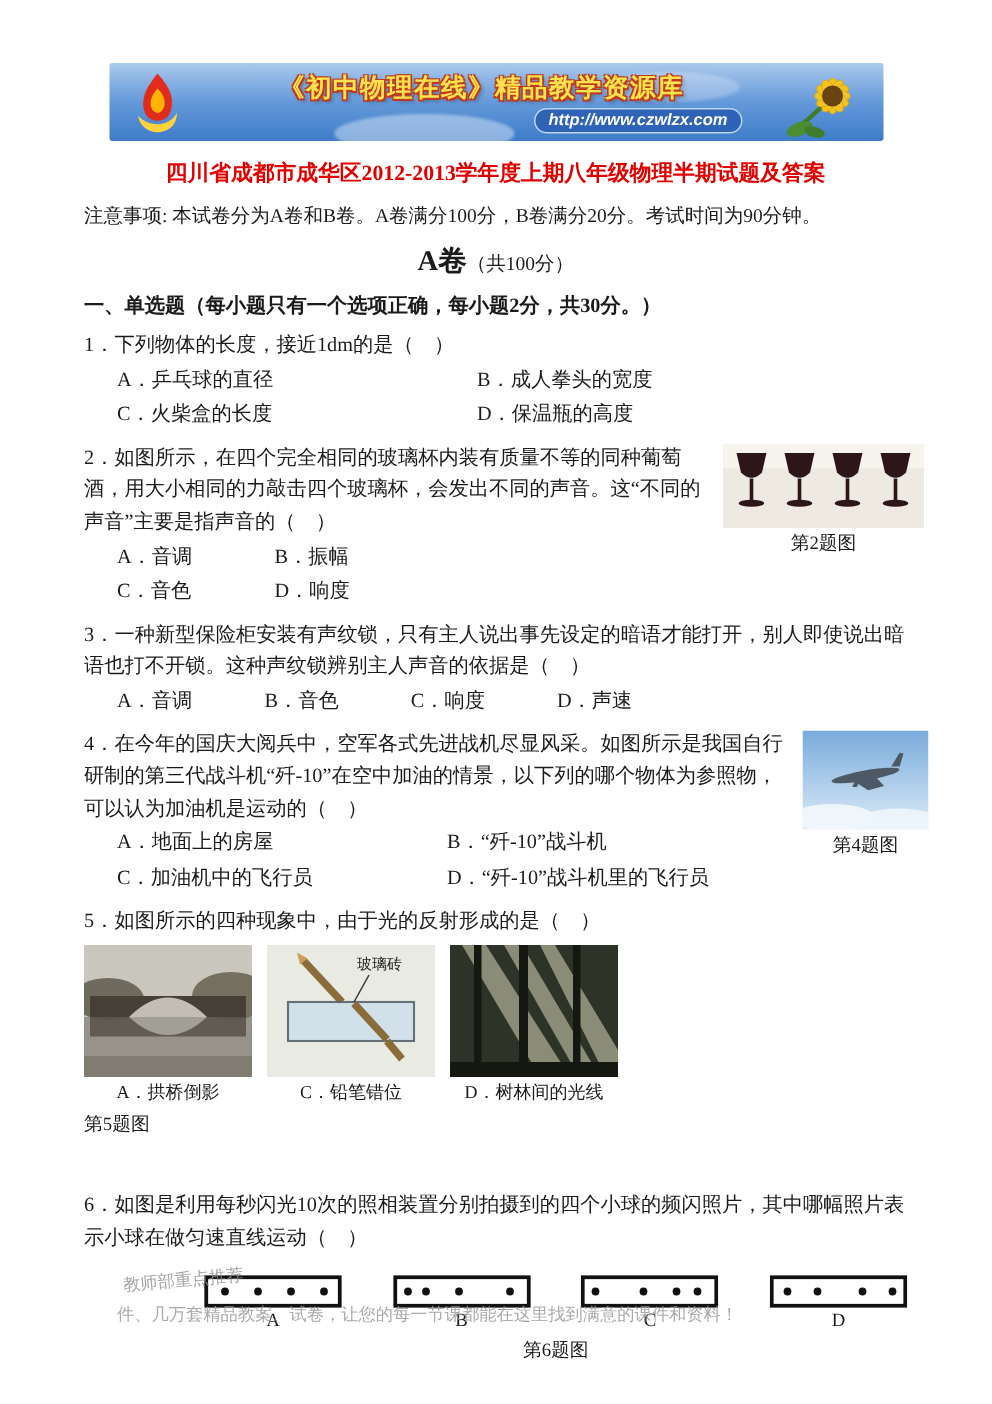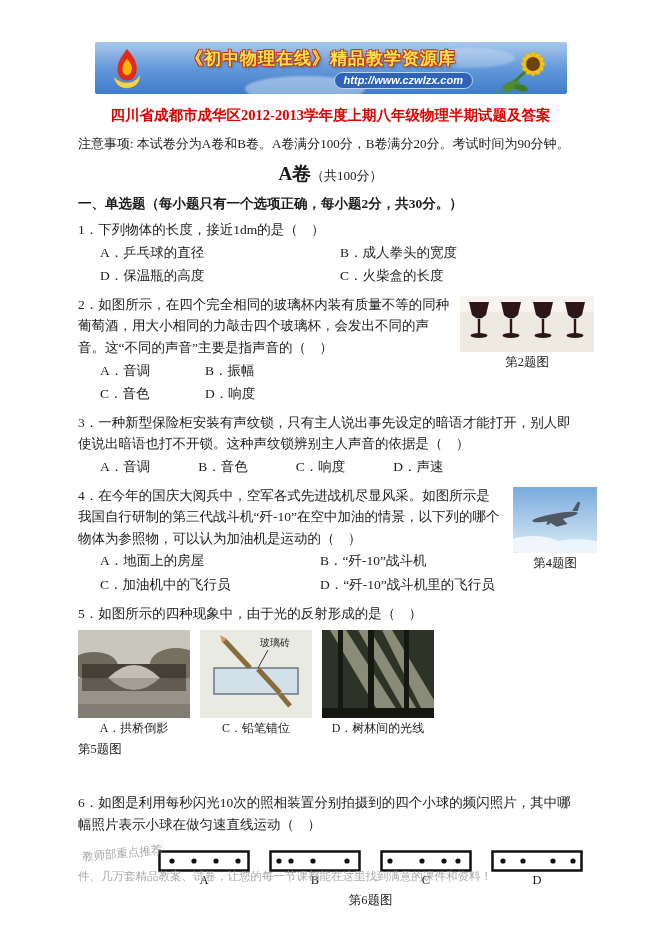--- a/index.html
+++ b/index.html
@@ -1,20 +1,20 @@
 <!DOCTYPE html>
 <html><head>
 <meta charset="utf-8">
 <style>
   html,body{margin:0;padding:0;}
   body{
     width:661px;height:936px;background:#ffffff;overflow:hidden;position:relative;
     font-family:"Liberation Serif","DejaVu Serif",serif;color:#1b1b1b;font-size:13.5px;
   }
-  .page{padding:42px 78px 0;}
+  .page{padding:42px 56px 0;}
 
   
   .banner{
     height:52px;margin:0 16px 0 17px;position:relative;overflow:hidden;border-radius:2px;
     background:linear-gradient(180deg,#aac9ec 0%,#6499da 50%,#3e7cc9 100%);
     display:flex;align-items:center;
     font-family:"Liberation Sans","DejaVu Sans",sans-serif;
   }
   .cloud{position:absolute;background:rgba(255,255,255,.40);border-radius:50%;filter:blur(1px);}
   .cloud.c1{width:120px;height:26px;left:150px;top:34px;}
@@ -113,22 +113,22 @@
   </div>
   <p class="part-head">
     <span>一、单选题</span><span>（每小题只有一个选项正确，每小题2分，共30分。）</span>
   </p>
 
   <div class="question">
     <p class="q-text">1．下列物体的长度，接近1dm的是（　）</p>
     <div class="opts grid2 q1-opts">
       <span>A．乒乓球的直径</span>
       <span>B．成人拳头的宽度</span>
+      <span>C．火柴盒的长度</span>
       <span>D．保温瓶的高度</span>
-      <span>C．火柴盒的长度</span>
     </div>
   </div>
 
   <div class="question">
     <div class="fig fig-q2">
       <svg viewBox="0 0 134 56" width="134" height="56">
         <rect width="134" height="56" fill="#eee9e1"></rect>
         <rect width="134" height="16" fill="#f7f4ed"></rect>
         <g fill="#2d161a">
           <g transform="translate(19,6)">

